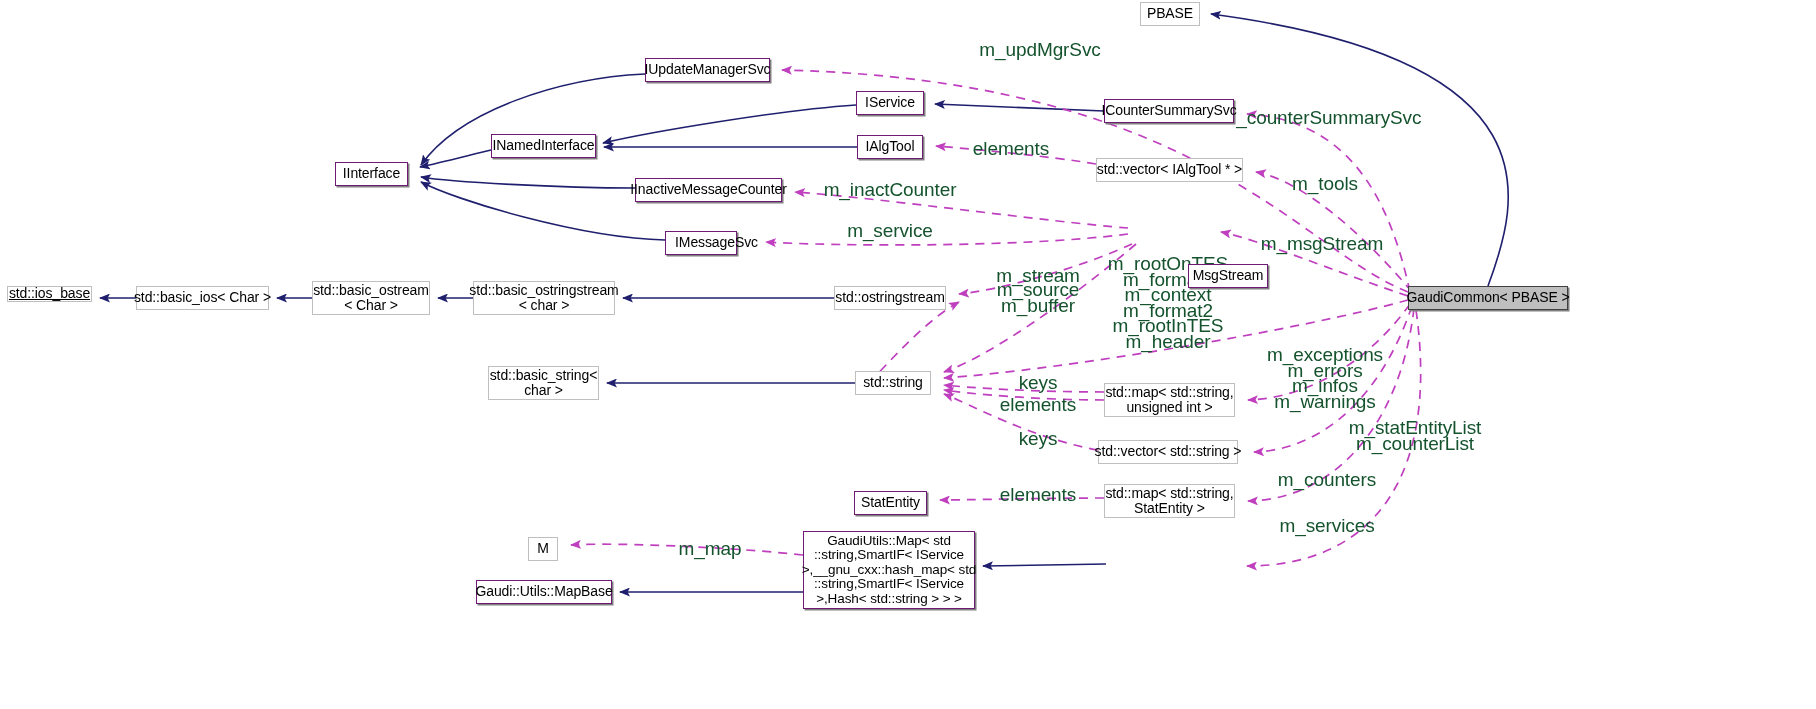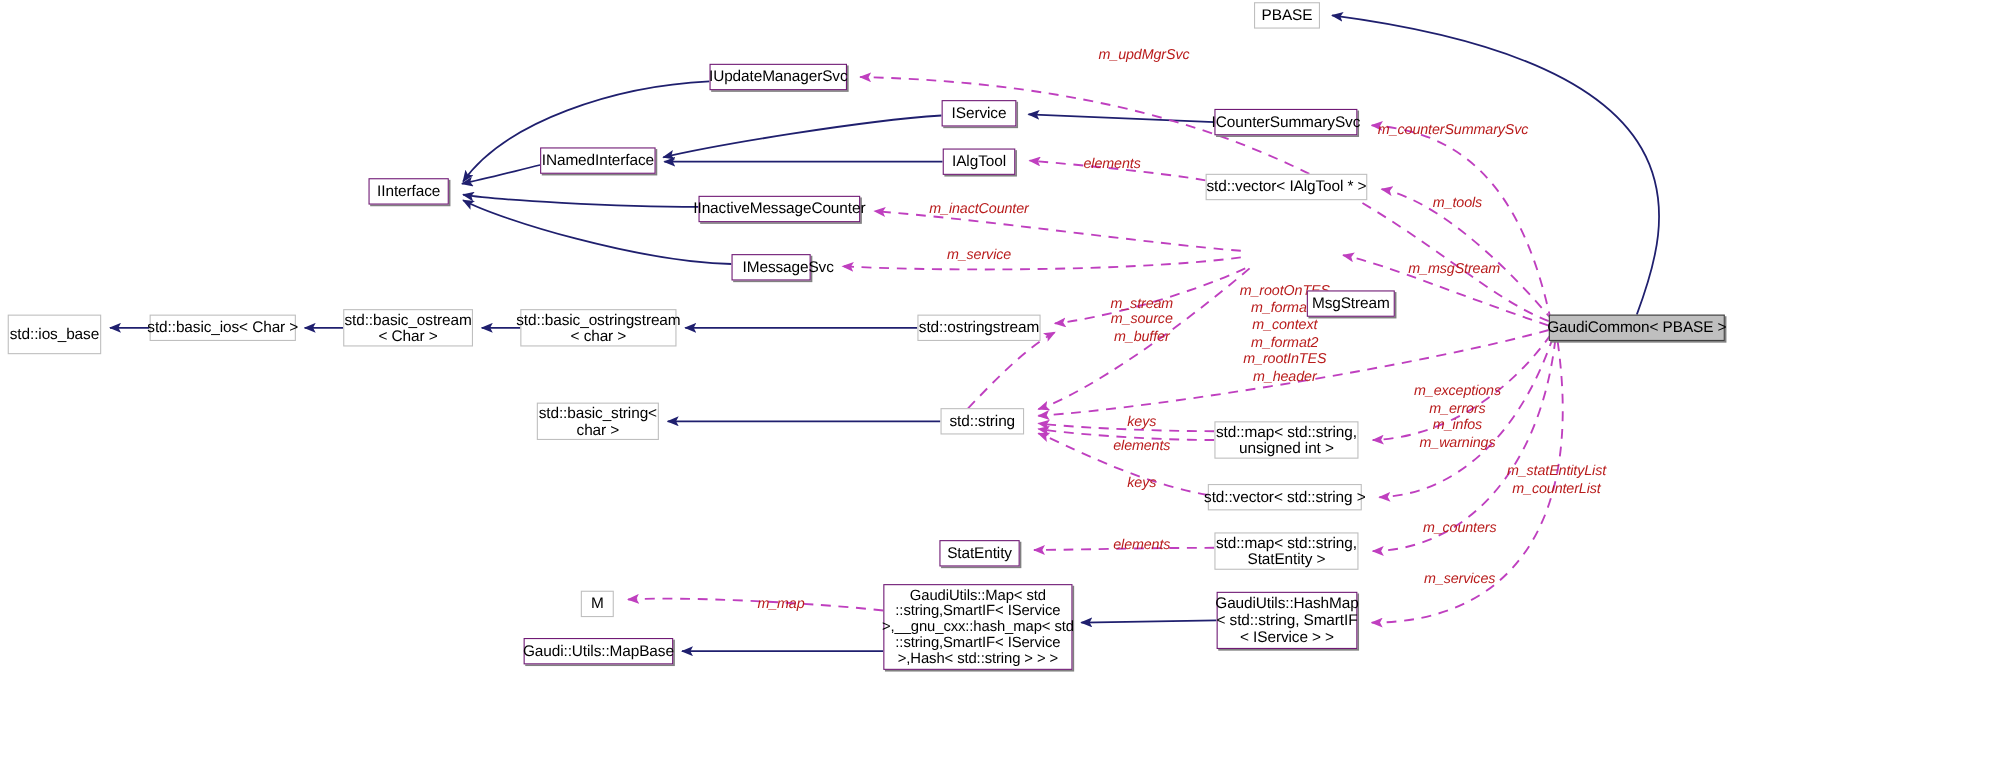--- a/index.html
+++ b/index.html
@@ -48,29 +48,28 @@
     box-shadow: 1.5px 1.5px 0 0 #808080;
   }
   
   .node.focus {
     border: 1px solid #404040;
     background: #bfbfbf;
     box-shadow: 1.5px 1.5px 0 0 #808080;
   }
   .edge-label {
     position: absolute;
-    font-size: 13px;
+    font-size: 19px;
     line-height: 15.5px;
-    color: #b91c1c;
+    color: #14532d;
     white-space: pre;
     text-align: center;
     letter-spacing: -0.1px;
     z-index: 2;
     transform: translateX(-50%);
-    font-style: italic;
   }
 </style>
 </head>
 <body>
 
 <div id="diagram">
 
   <svg id="edge-layer" viewBox="0 0 1816 709">
     <defs>
       <marker id="arrow-inherit" markerWidth="11" markerHeight="9" refX="10" refY="4.5" orient="auto" markerUnits="userSpaceOnUse">
@@ -130,21 +129,21 @@
   <div class="node solid" style="left:645px;top:58px;width:125px;height:24px;">IUpdateManagerSvc</div>
   <div class="node solid" style="left:856px;top:91px;width:68px;height:24px;">IService</div>
   <div class="node solid" style="left:1104px;top:99px;width:130px;height:24px;">ICounterSummarySvc</div>
   <div class="node solid" style="left:491px;top:134px;width:105px;height:24px;">INamedInterface</div>
   <div class="node solid" style="left:857px;top:135px;width:66px;height:24px;">IAlgTool</div>
   <div class="node plain" style="left:1096px;top:158px;width:147px;height:24px;">std::vector&lt; IAlgTool * &gt;</div>
   <div class="node solid" style="left:335px;top:162px;width:73px;height:24px;">IInterface</div>
   <div class="node solid" style="left:635px;top:178px;width:147px;height:24px;">IInactiveMessageCounter</div>
   <div class="node solid" style="left:1188px;top:220px;width:80px;height:24px;margin-top:44px;">MsgStream</div>
   <div class="node solid" style="left:665px;top:231px;width:72px;height:24px;padding-left:31px;">IMessageSvc</div>
-  <div class="node plain" style="left:7px;top:286px;width:85px;height:36px;">std::ios_base</div>
+  <div class="node plain" style="left:7px;top:286px;width:85px;height:16px;text-decoration:underline;">std::ios_base</div>
   <div class="node plain" style="left:136px;top:286px;width:133px;height:24px;">std::basic_ios&lt; Char &gt;</div>
   <div class="node plain" style="left:312px;top:281px;width:118px;height:34px;">std::basic_ostream
 &lt; Char &gt;</div>
   <div class="node plain" style="left:473px;top:281px;width:142px;height:34px;">std::basic_ostringstream
 &lt; char &gt;</div>
   <div class="node plain" style="left:834px;top:286px;width:112px;height:24px;">std::ostringstream</div>
   <div class="node focus" style="left:1408px;top:286px;width:160px;height:24px;">GaudiCommon&lt; PBASE &gt;</div>
   <div class="node plain" style="left:488px;top:366px;width:111px;height:34px;">std::basic_string&lt;
 char &gt;</div>
   <div class="node plain" style="left:855px;top:371px;width:76px;height:24px;">std::string</div>
@@ -153,23 +152,20 @@
   <div class="node plain" style="left:1098px;top:440px;width:140px;height:24px;">std::vector&lt; std::string &gt;</div>
   <div class="node solid" style="left:854px;top:491px;width:73px;height:24px;">StatEntity</div>
   <div class="node plain" style="left:1104px;top:484px;width:131px;height:34px;">std::map&lt; std::string,
 StatEntity &gt;</div>
   <div class="node plain" style="left:528px;top:537px;width:30px;height:24px;">M</div>
   <div class="node solid" style="left:803px;top:531px;width:172px;height:78px;font-size:13.5px;line-height:14.5px;">GaudiUtils::Map&lt; std
 ::string,SmartIF&lt; IService
 &gt;,__gnu_cxx::hash_map&lt; std
 ::string,SmartIF&lt; IService
 &gt;,Hash&lt; std::string &gt; &gt; &gt;</div>
-  <div class="node solid" style="left:1106px;top:538px;width:128px;height:52px;">GaudiUtils::HashMap
-&lt; std::string, SmartIF
-&lt; IService &gt; &gt;</div>
   <div class="node solid" style="left:476px;top:580px;width:136px;height:24px;">Gaudi::Utils::MapBase</div>
 
   <div class="edge-label" style="left:1040px;top:42px;">m_updMgrSvc</div>
   <div class="edge-label" style="left:1321px;top:110px;">m_counterSummarySvc</div>
   <div class="edge-label" style="left:1011px;top:141px;">elements</div>
   <div class="edge-label" style="left:1325px;top:176px;">m_tools</div>
   <div class="edge-label" style="left:890px;top:182px;">m_inactCounter</div>
   <div class="edge-label" style="left:890px;top:223px;">m_service</div>
   <div class="edge-label" style="left:1322px;top:236px;">m_msgStream</div>
   <div class="edge-label" style="left:1038px;top:248px;margin-top:20px;">m_stream</div>

